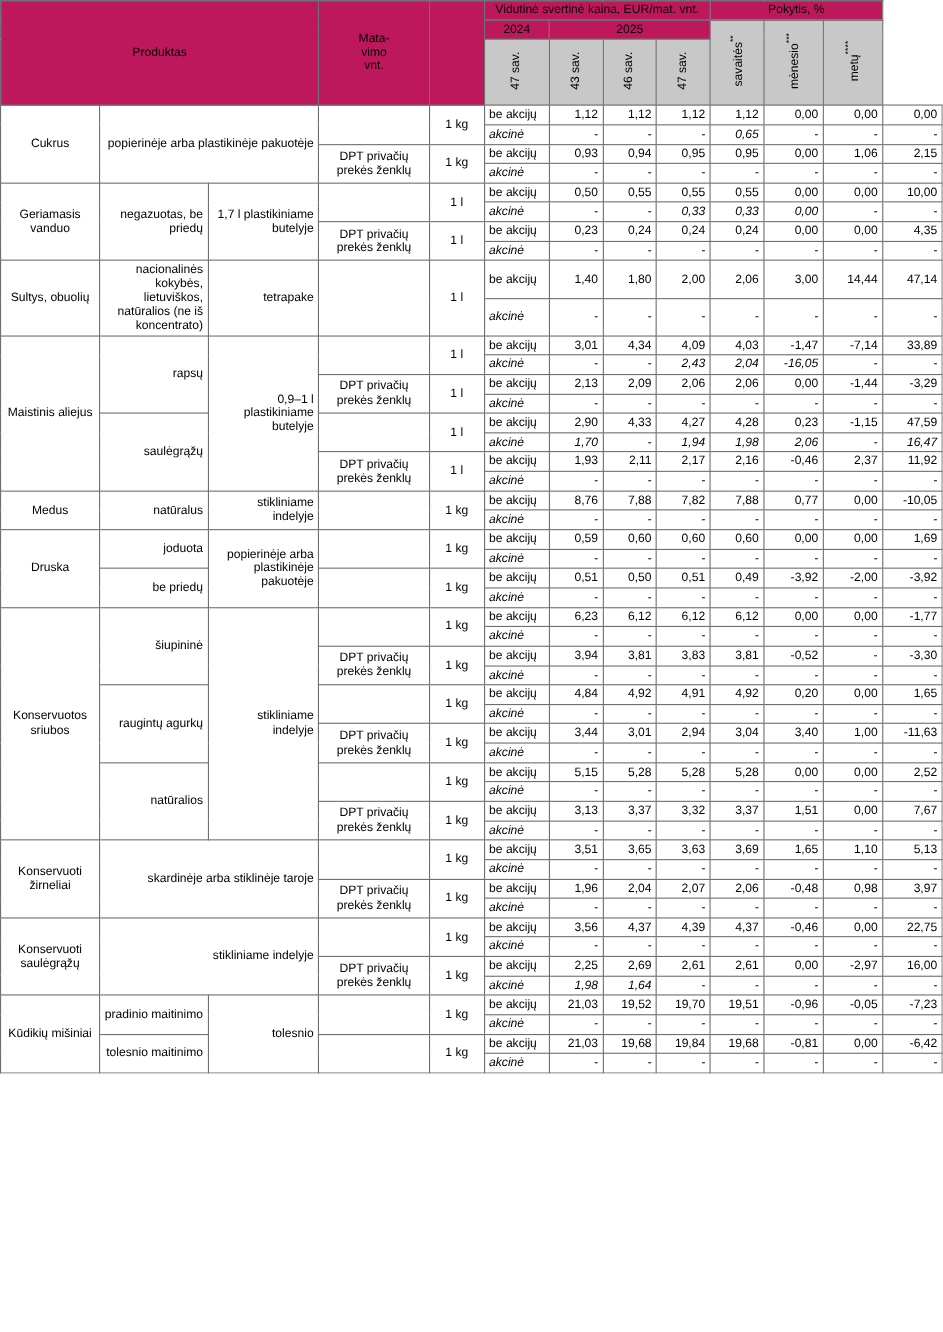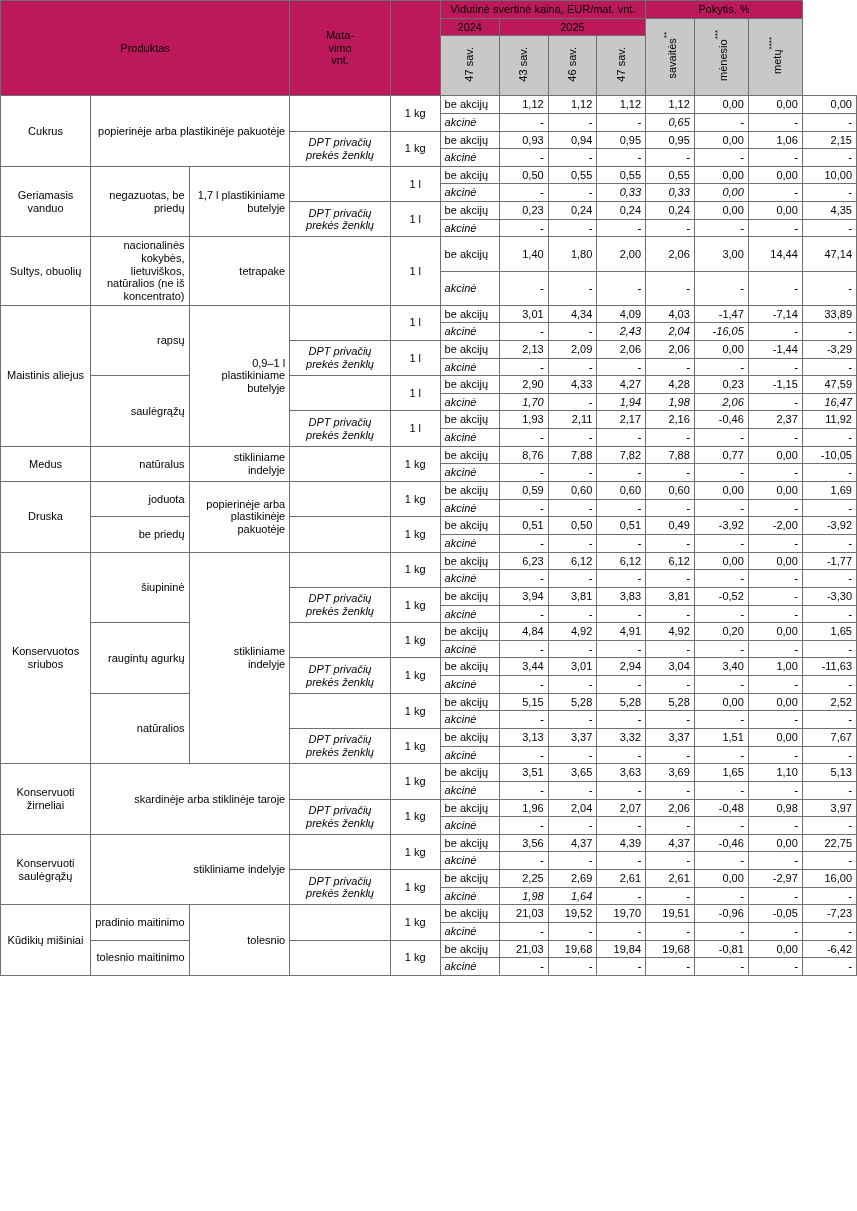--- a/index.html
+++ b/index.html
@@ -43,21 +43,21 @@
     transform: rotate(180deg);
     display: inline-block;
     white-space: nowrap;
     line-height: 1;
   }
   .prod-name { text-align: center; padding-left: 6px; font-size: 11.5px; }
   .sub-name  { text-align: right; padding-left: 6px; font-size: 11.5px; }
   .unit      { text-align: center; font-size: 11.5px; }
   .akcija-lbl{ text-align: left; font-size: 11px; }
   .akcija-lbl.it { font-style: italic; }
-  .brand     { text-align: center; font-style: italic; font-size: 11px; line-height: 1.2; }
+  .brand     { text-align: center; font-size: 11px; line-height: 1.2; }
   .num       { text-align: right; padding-right: 6px; font-size: 11.5px; }
   .num.it    { font-style: italic; }
   sup { font-size: 8px; }
 </style>
 </head>
 <body>
 
 <table class="price-table">
   <colgroup>
     <col style="width:85px">

